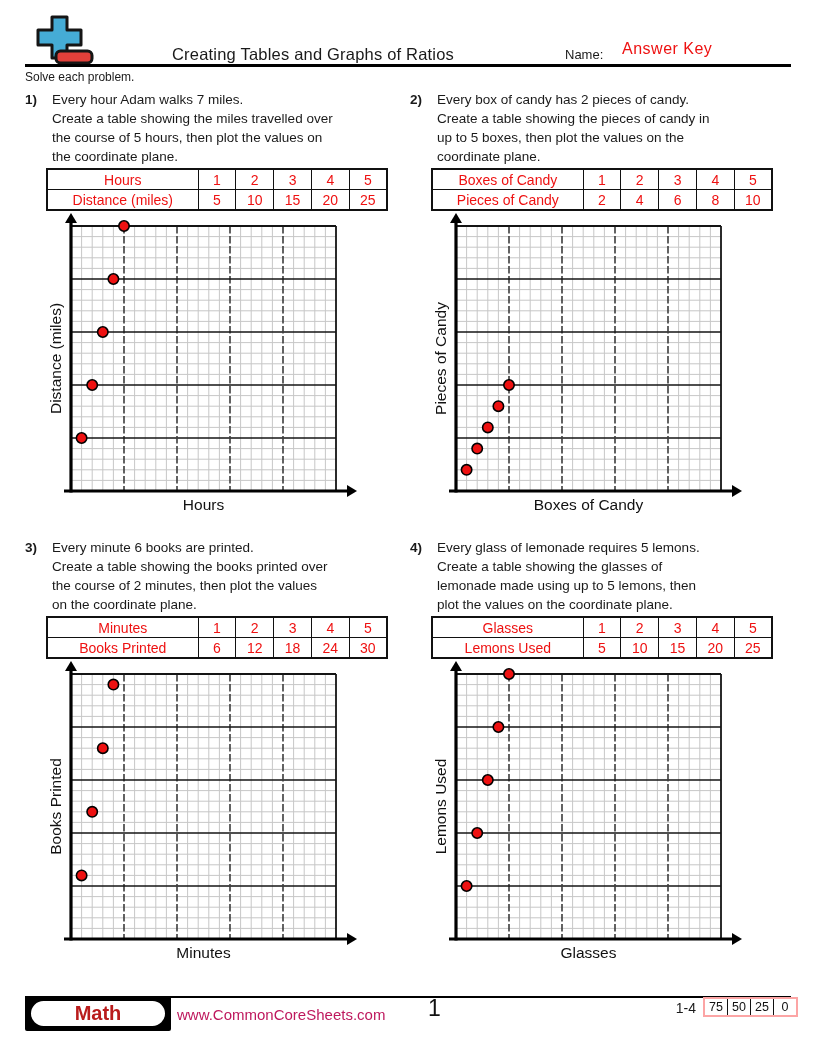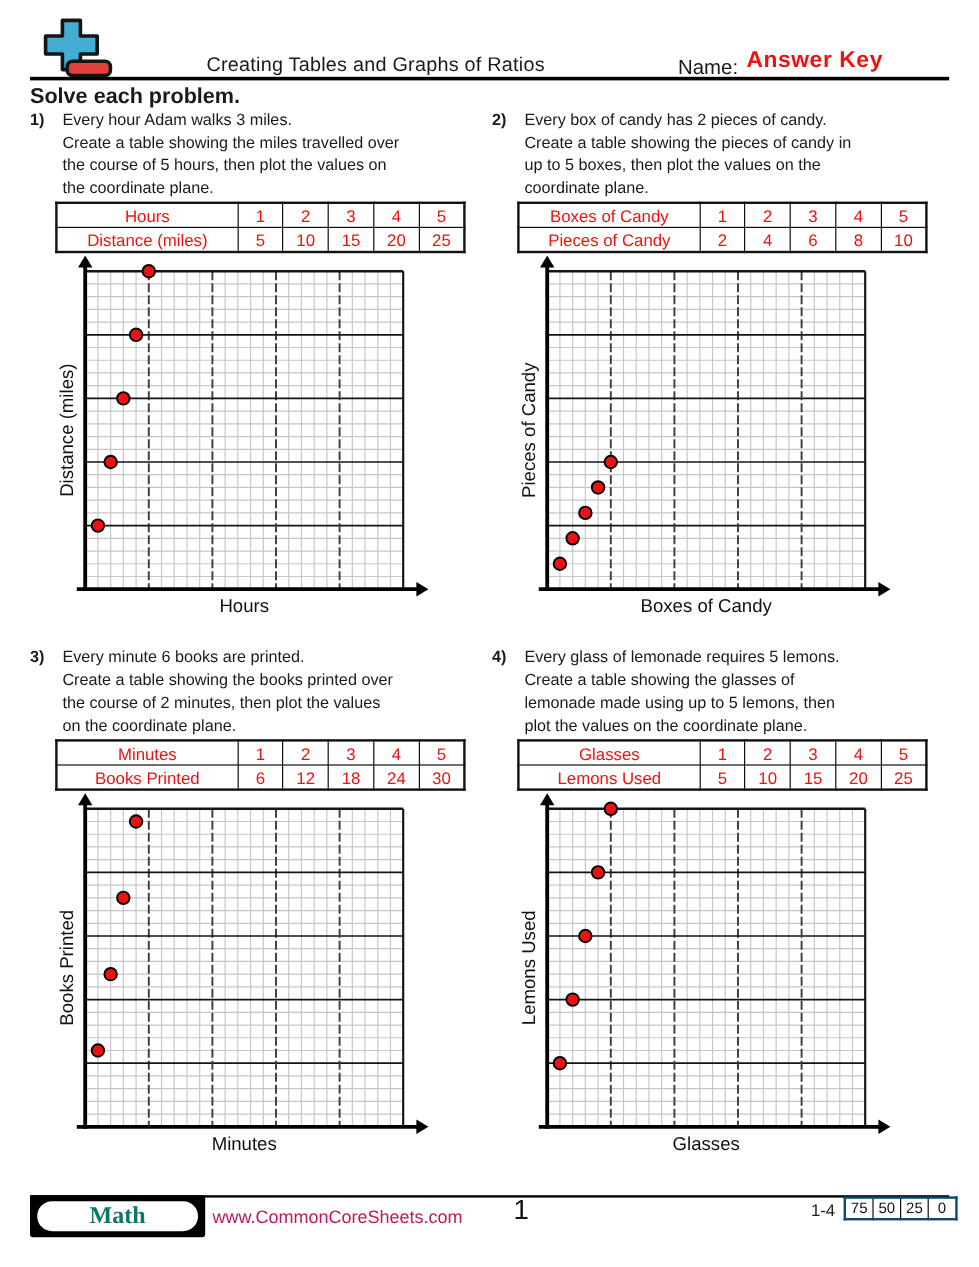--- a/index.html
+++ b/index.html
@@ -2,47 +2,47 @@
 <html><head>
 <meta charset="utf-8">
 <style>
   html,body{margin:0;padding:0;background:#fff;}
   .page{position:relative;width:816px;height:1056px;background:#fff;overflow:hidden;
         font-family:"Liberation Sans",sans-serif;color:#1a1a1a;}
   .abs{position:absolute;}
 
   
   .hdr-title{left:172px;top:45px;font-size:16.5px;font-weight:500;letter-spacing:.2px;}
-  .name-label{left:565px;top:47px;font-size:17px;}
-  .name-value{left:622px;top:40px;font-size:19px;font-weight:bold;color:#ee1111;letter-spacing:.5px;}
+  .name-label{left:565px;top:47px;font-size:13px;}
+  .name-value{left:622px;top:40px;font-size:16px;font-weight:normal;color:#ee1111;letter-spacing:.5px;}
   .hdr-line{left:25px;top:64px;width:766px;height:3px;background:#000;}
-  .instructions{left:25px;top:70px;font-size:18px;font-weight:bold;text-align:right;}
+  .instructions{left:25px;top:70px;font-size:12px;font-weight:normal;text-align:right;}
 
   
   .problem{position:absolute;width:366px;height:436px;}
   .phead{display:flex;position:absolute;left:0;top:2px;}
   .pnum{font-weight:bold;font-size:13.5px;line-height:19px;width:27px;flex:none;}
   .ptext{font-size:13.5px;line-height:19px;white-space:nowrap;}
   .rtable{position:absolute;left:21px;top:80px;width:342px;border-collapse:collapse;
           border:2px solid #111;table-layout:fixed;}
   .rtable td{border:1.6px solid #111;text-align:center;vertical-align:middle;
              color:#ee1111;font-size:14px;height:19px;padding:0;overflow:hidden;}
   .rtable td.lbl{width:44%;}
   .graph{position:absolute;left:0;top:124px;}
 
   
   .ftr-line{left:25px;top:996px;width:766px;height:2px;background:#000;}
   .badge{left:25px;top:996px;width:146px;height:35px;background:#000;border-radius:2px;}
   .badge-pill{position:absolute;left:4px;right:4px;top:3px;bottom:3px;background:#fff;
               border:2.5px solid #000;border-radius:16px;display:flex;align-items:center;
-              justify-content:center;font-weight:bold;font-size:20px;color:#0f766e;font-family:Liberation Serif, serif;}
+              justify-content:center;font-weight:bold;font-size:20px;color:#b91c1c;}
   .site-url{left:177px;top:1006px;font-size:15px;color:#be185d;}
   .page-num{left:428px;top:995px;font-size:23px;color:#111;}
   .range-lbl{left:662px;top:1000px;font-size:14px;width:34px;text-align:right;}
-  .score-table{position:absolute;left:703px;top:997px;border-collapse:collapse;border:2px solid #0c4a6e;}
+  .score-table{position:absolute;left:703px;top:997px;border-collapse:collapse;border:2px solid #fca5a5;}
   .score-table td{border:1.5px solid #111;width:20px;height:16px;text-align:center;
                   font-size:12.5px;padding:0 1px;color:#111;}
 </style>
 </head>
 <body>
 
 <div class="page">
 
   <svg class="abs" style="left:34px;top:13px;" width="64" height="54" viewBox="0 0 64 54">
     <path d="M18,4 h15 v13 h14 v15 h-14 v13 h-15 v-13 h-14 v-15 h14 z" fill="#45ACD6" stroke="#151515" stroke-width="3" stroke-linejoin="round"></path>
@@ -52,21 +52,21 @@
   <div class="abs hdr-title">Creating Tables and Graphs of Ratios</div>
   <div class="abs name-label">Name:</div>
   <div class="abs name-value">Answer Key</div>
   <div class="abs hdr-line"></div>
   <div class="abs instructions">Solve each problem.</div>
 
   <div class="problem" style="left:25px;top:88px;">
     <div class="phead">
       <span class="pnum">1)</span>
       <div class="ptext">
-        <div>Every hour Adam walks 3 miles.</div>
+        <div>Every hour Adam walks 7 miles.</div>
         <div>Create a table showing the miles travelled over</div>
         <div>the course of 5 hours, then plot the values on</div>
         <div>the coordinate plane.</div>
       </div>
     </div>
     <table class="rtable">
       <tbody>
           <tr>
         <td class="lbl">Hours</td>
         <td>1</td>

